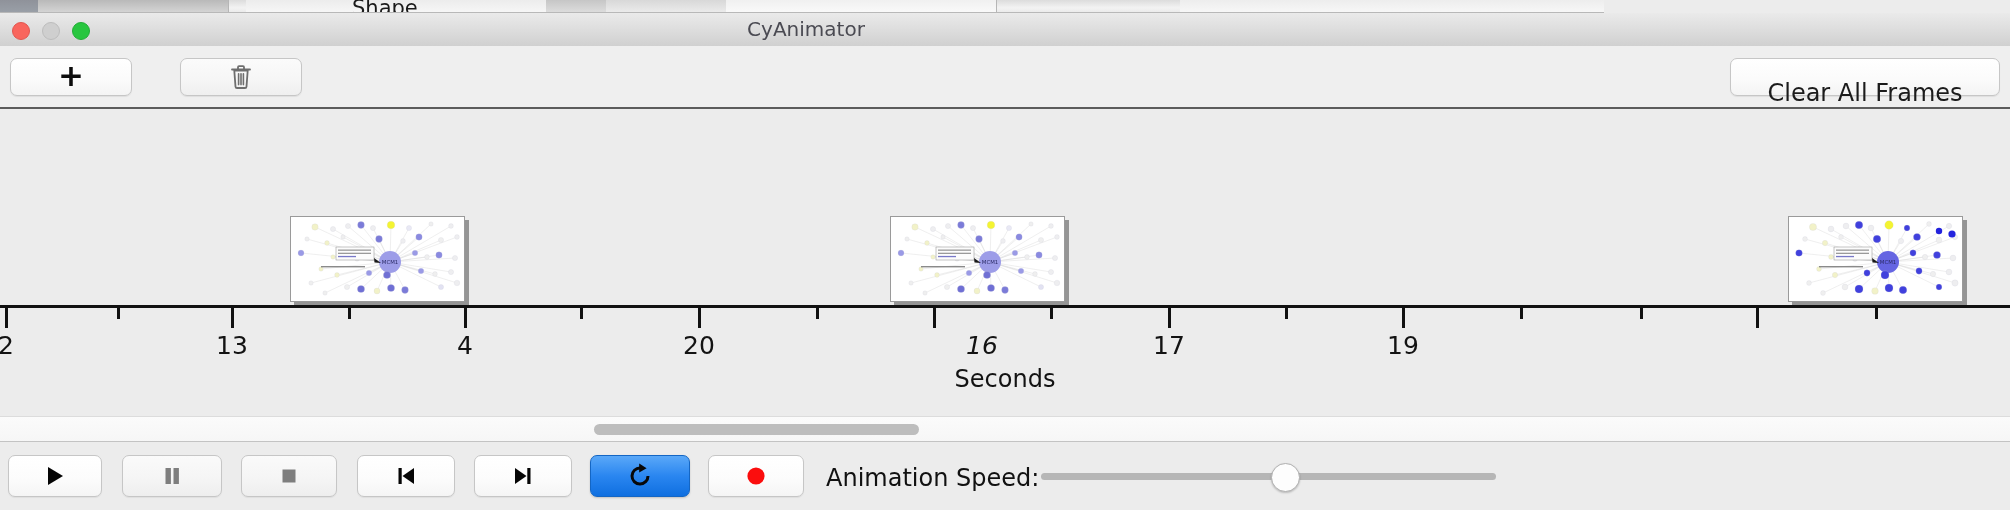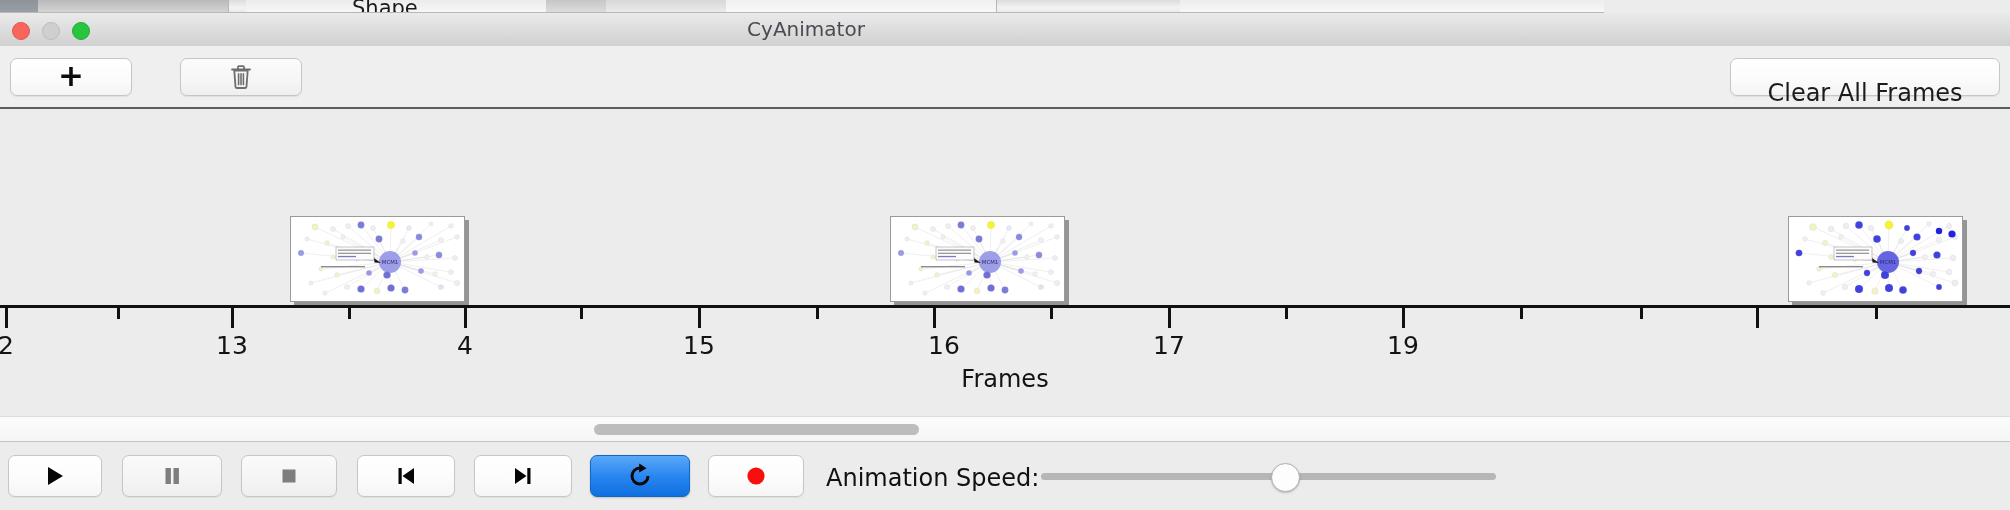--- a/index.html
+++ b/index.html
@@ -585,36 +585,36 @@
         <div class="tick major" style="left: 5px;"></div>
         <div class="tick-label" style="left: 6px;">2</div>
         <div class="tick minor" style="left: 117px;"></div>
         <div class="tick major" style="left: 231px;"></div>
         <div class="tick-label" style="left: 232px; text-align: right;">13</div>
         <div class="tick minor" style="left: 348px;"></div>
         <div class="tick major" style="left: 464px;"></div>
         <div class="tick-label" style="left: 465px;">4</div>
         <div class="tick minor" style="left: 580px;"></div>
         <div class="tick major" style="left: 698px;"></div>
-        <div class="tick-label" style="left: 699px;">15</div>
+        <div class="tick-label" style="left: 699px;">20</div>
         <div class="tick minor" style="left: 816px;"></div>
         <div class="tick major" style="left: 933px;"></div>
-        <div class="tick-label" style="left: 944px;">16</div>
+        <div class="tick-label" style="left: 982px; font-style: italic;">16</div>
         <div class="tick minor" style="left: 1050px;"></div>
         <div class="tick major" style="left: 1168px;"></div>
         <div class="tick-label" style="left: 1169px;">17</div>
         <div class="tick minor" style="left: 1640px;"></div>
         <div class="tick major" style="left: 1402px;"></div>
         <div class="tick-label" style="left: 1403px;">19</div>
         <div class="tick minor" style="left: 1285px;"></div>
         <div class="tick minor" style="left: 1520px;"></div>
         <div class="tick minor" style="left: 1875px;"></div>
         <div class="tick major" style="left: 1756px;"></div>
       </div>
-    <div class="axis-title">Frames</div>
+    <div class="axis-title">Seconds</div>
   </div>
 
   <div class="hscroll-area">
     <div class="hscroll-thumb" id="hthumb" style="left: 594px; width: 325px;"></div>
   </div>
 
   <div class="playbar">
     <div id="pb-layer">
         <div class="pb-btn" style="left: 8px; width: 94px;">
           <span style="display: flex;">

